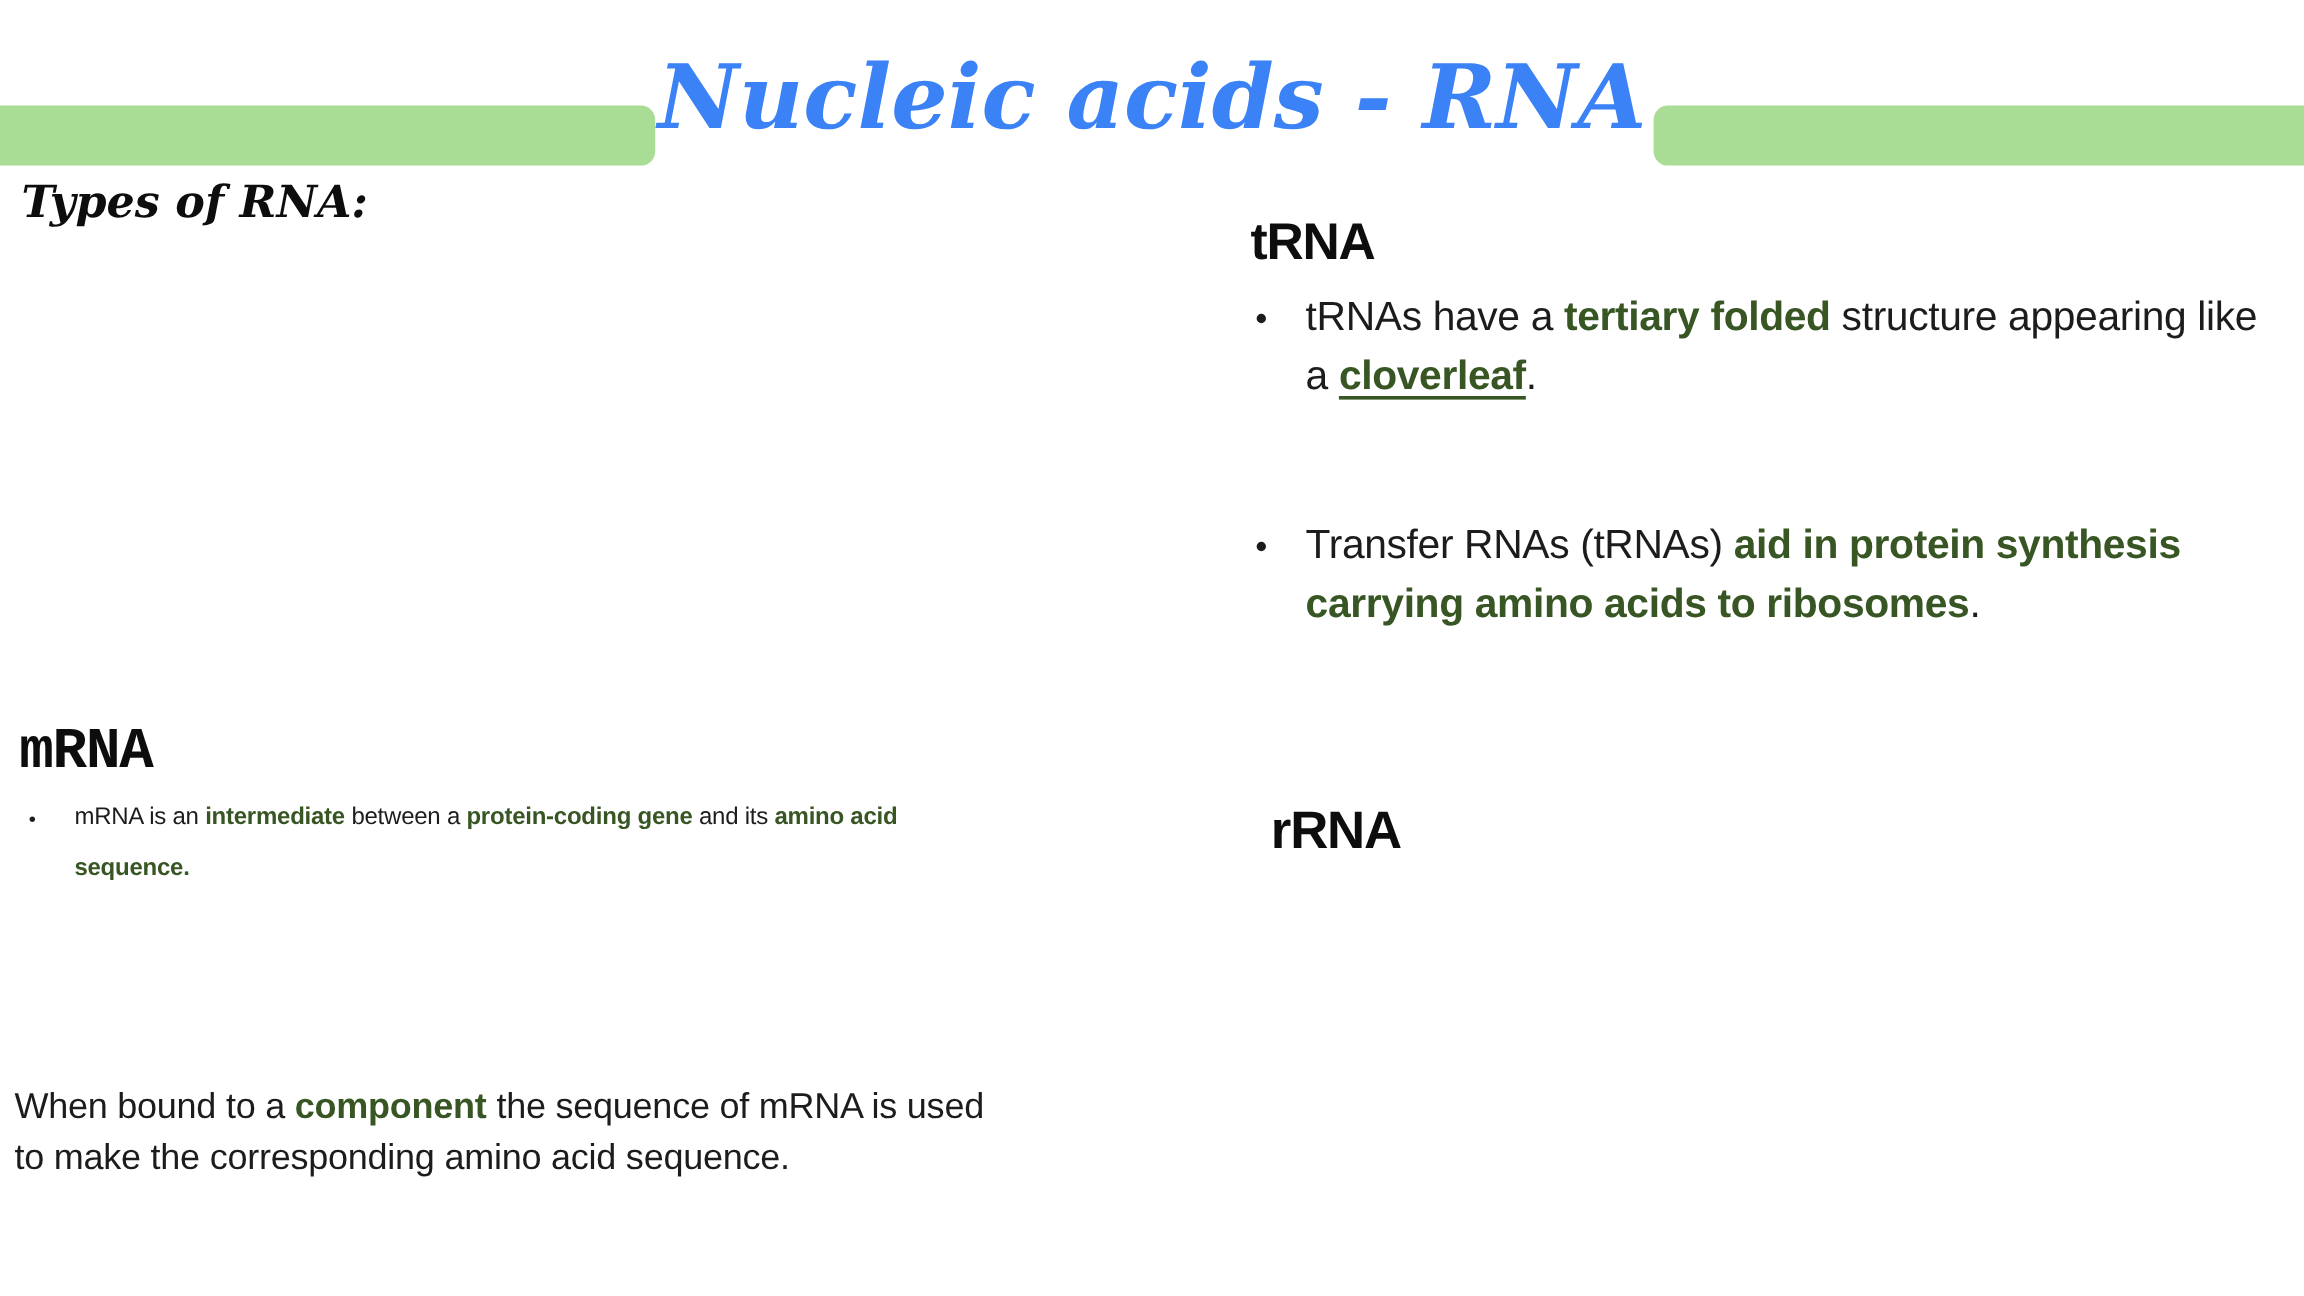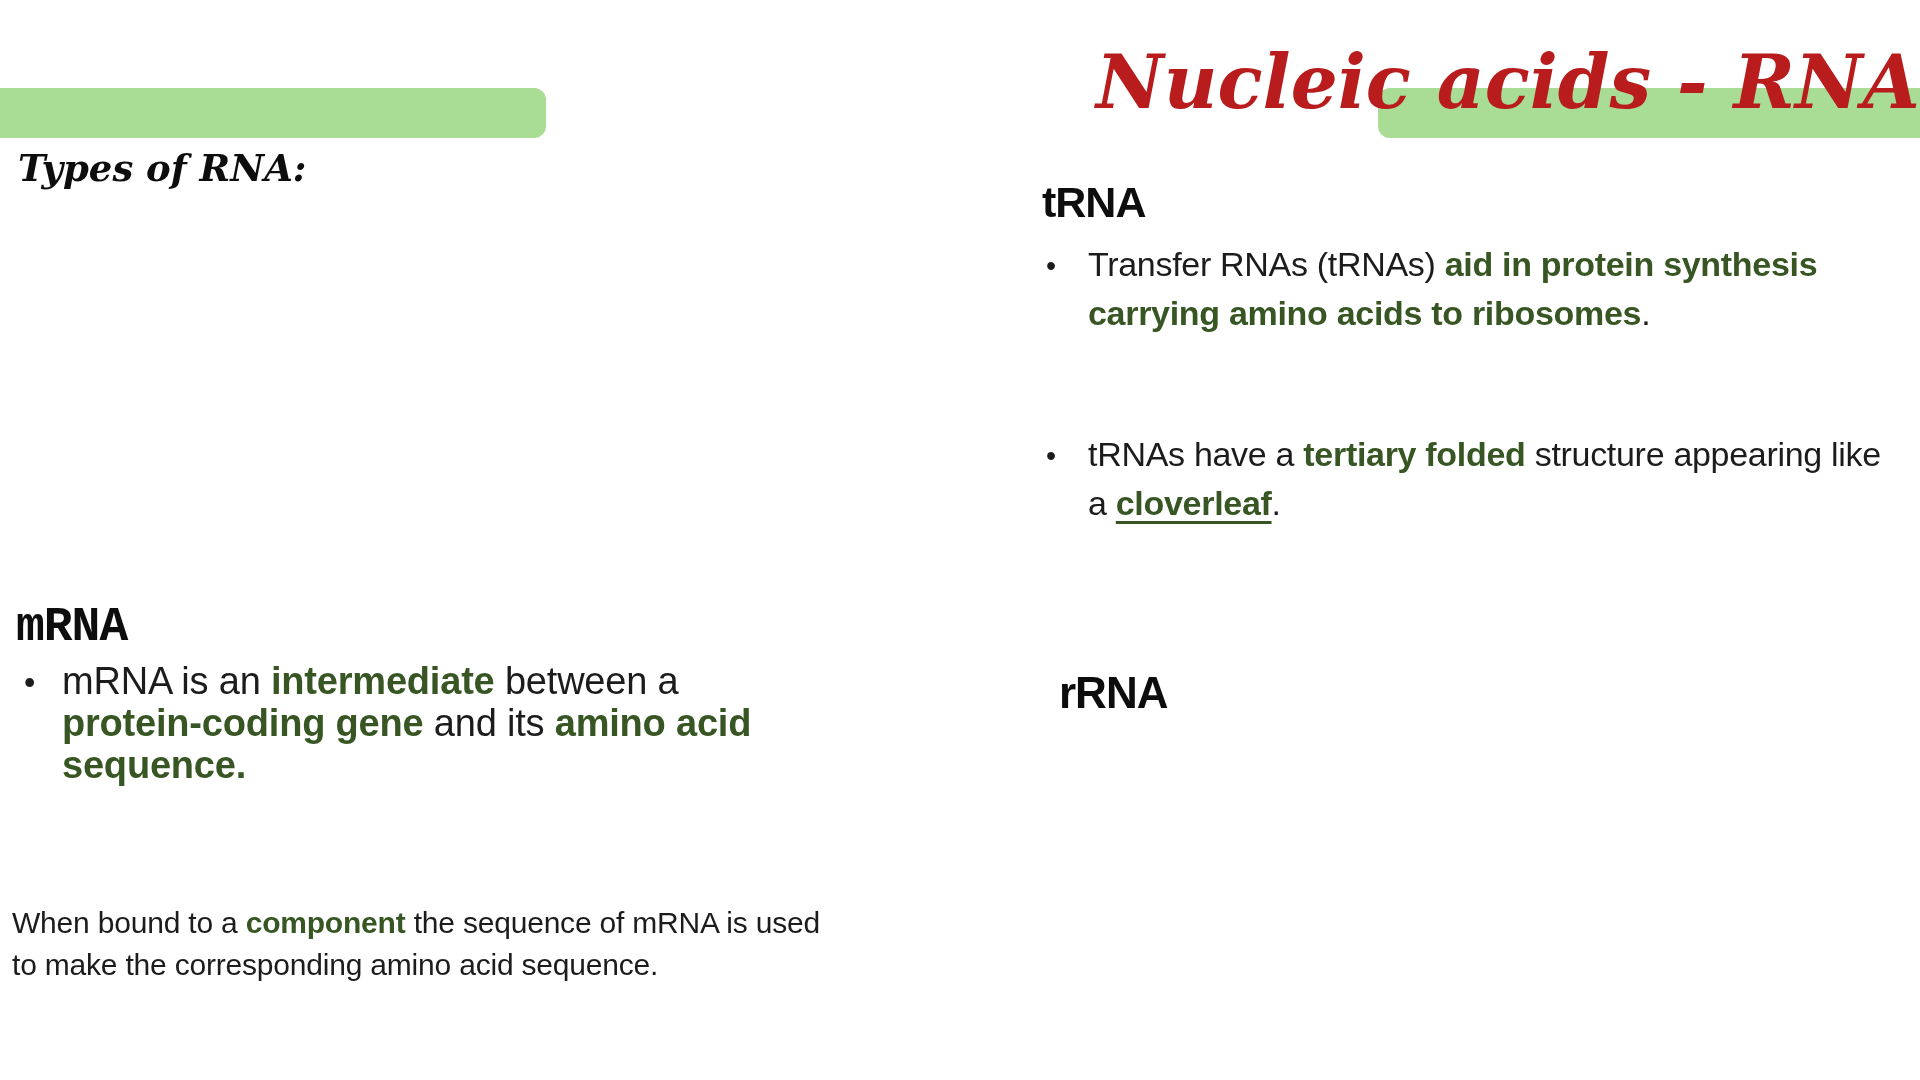--- a/index.html
+++ b/index.html
@@ -16,25 +16,25 @@
     position:absolute;
     top:88px;height:50px;
     background:#A9DC94;
     border-radius:12px;
   }
   .accent-bar.left{left:-16px;width:562px;}
   .accent-bar.right{left:1378px;width:560px;}
   .slide-title{
     position:absolute;
     top:38px;left:0;width:100%;
-    text-align:right;
+    text-align:center;
     font-family:"DejaVu Serif","Liberation Serif",serif;
     font-style:italic;font-weight:700;
     font-size:74px;line-height:1.2;
-    color:#b91c1c;
+    color:#3b82f6;
     margin:0;
   }
   
   .types-heading{
     position:absolute;left:18px;top:146px;
     font-family:"DejaVu Serif","Liberation Serif",serif;
     font-style:italic;font-weight:700;
     font-size:37px;color:#0d0d0d;margin:0;
   }
   .types-list{
@@ -60,21 +60,21 @@
   #trna-list{
     position:absolute;left:1042px;top:240px;width:840px;
     font-size:34px;line-height:49px;letter-spacing:-0.3px;
   }
   #trna-list li{padding-left:46px;}
   #trna-list li + li{margin-top:92px;}
   
   #mrna-heading{left:16px;top:600px;font-size:48px;font-family:Liberation Mono, monospace;}
   #mrna-list{
     position:absolute;left:20px;top:660px;width:790px;
-    font-size:38px;line-height:42px;letter-spacing:-0.2px;
+    font-size:20px;line-height:42px;letter-spacing:-0.2px;
   }
   #mrna-list li{padding-left:42px;}
   #mrna-list li + li{margin-top:38px;}
   #mrna-paragraph{
     position:absolute;left:12px;top:902px;width:820px;
     font-size:30px;line-height:42px;letter-spacing:-0.2px;margin:0;
   }
   
   #rrna-heading{left:1059px;top:668px;font-size:44px;}
   #rrna-list{
@@ -89,22 +89,22 @@
 <div class="slide">
 
   <div class="accent-bar left"></div>
   <div class="accent-bar right"></div>
   <h1 class="slide-title">Nucleic acids - RNA</h1>
 
   <h2 class="types-heading">Types of RNA:</h2>
 
   <h2 class="sec-heading" id="trna-heading">tRNA</h2>
   <ul class="rich-list" id="trna-list">
+    <li><span><span>tRNAs have a </span><span class="gb">tertiary folded</span><span> structure appearing like a </span><span class="gbu">cloverleaf</span><span>.</span></span></li>
     <li><span><span>Transfer RNAs (tRNAs) </span><span class="gb">aid in protein synthesis carrying amino acids to ribosomes</span><span>.</span></span></li>
-    <li><span><span>tRNAs have a </span><span class="gb">tertiary folded</span><span> structure appearing like a </span><span class="gbu">cloverleaf</span><span>.</span></span></li>
   </ul>
 
   <h2 class="sec-heading" id="mrna-heading">mRNA</h2>
   <ul class="rich-list" id="mrna-list">
     <li><span><span>mRNA is an </span><span class="gb">intermediate</span><span> between a </span><span class="gb">protein-coding gene</span><span> and its </span><span class="gb">amino acid sequence.</span></span></li>
   </ul>
   <p id="mrna-paragraph"><span>When bound to a </span><span class="gb">component</span><span> the sequence of mRNA is used to make the corresponding amino acid sequence.</span></p>
 
   <h2 class="sec-heading" id="rrna-heading">rRNA</h2>
 

